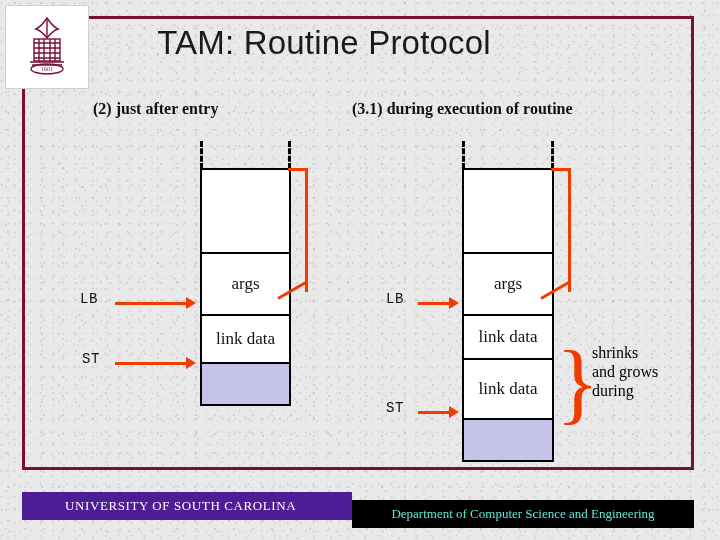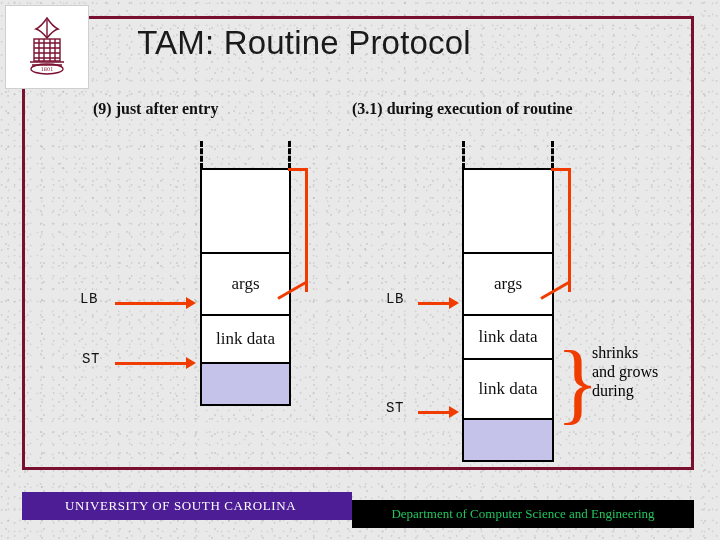--- a/index.html
+++ b/index.html
@@ -65,20 +65,21 @@
   .title {
     position: absolute;
     left: 0;
     top: 24px;
     width: 608px;
     text-align: center;
     font-size: 33px;
     color: #1a1a1a;
     font-family: "Liberation Sans", sans-serif;
     letter-spacing: 0.2px;
+    padding-left: 20px;
   }
 
   .caption {
     position: absolute;
     font-size: 16px;
     font-weight: bold;
     color: #111;
     font-family: "Liberation Serif", serif;
     white-space: nowrap;
   }
@@ -181,21 +182,21 @@
     box-sizing: border-box;
     font-family: "Liberation Serif", serif;
   }
   .footer-right {
     position: absolute;
     left: 352px;
     top: 500px;
     width: 342px;
     height: 28px;
     background: #000000;
-    color: #22c55e;
+    color: #5eead4;
     font-size: 13px;
     display: flex;
     align-items: center;
     justify-content: center;
     box-sizing: border-box;
     font-family: "Liberation Serif", serif;
   }
 </style>
 </head>
 <body>
@@ -216,21 +217,21 @@
         <path d="M18 50 h34 M20 53 h30"></path>
         <ellipse cx="35" cy="57" rx="16" ry="5"></ellipse>
       </g>
       <text x="35" y="59" font-size="5" fill="#7a1030" text-anchor="middle" font-family="DejaVu Serif, serif">1801</text>
     </svg>
   </div>
 </div>
 
 <div class="title">TAM: Routine Protocol</div>
 
-<div class="caption caption-left">(9) just after entry</div>
+<div class="caption caption-left">(2) just after entry</div>
 <div class="caption caption-right">(3.1) during execution of routine</div>
 
 <div class="stack">
 
   <div class="dash" style="left:200px; top:141px;"></div>
   <div class="dash" style="left:288px; top:141px;"></div>
 
   <div class="cell top-line" style="left:200px; top:168px; width:91px; height:84px;"></div>
   <div class="cell top-line" style="left:200px; top:252px; width:91px; height:62px;">args</div>
   <div class="cell top-line" style="left:200px; top:314px; width:91px; height:48px;">link data</div>

